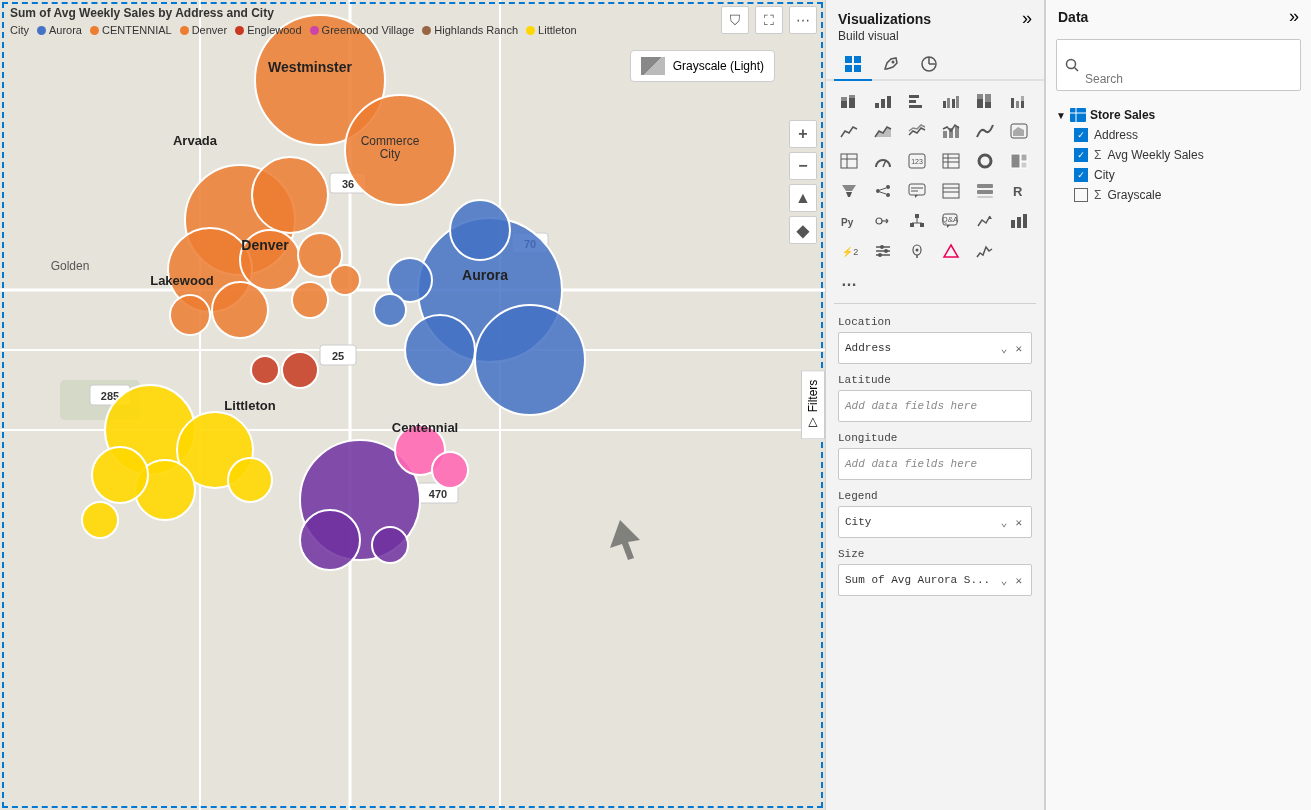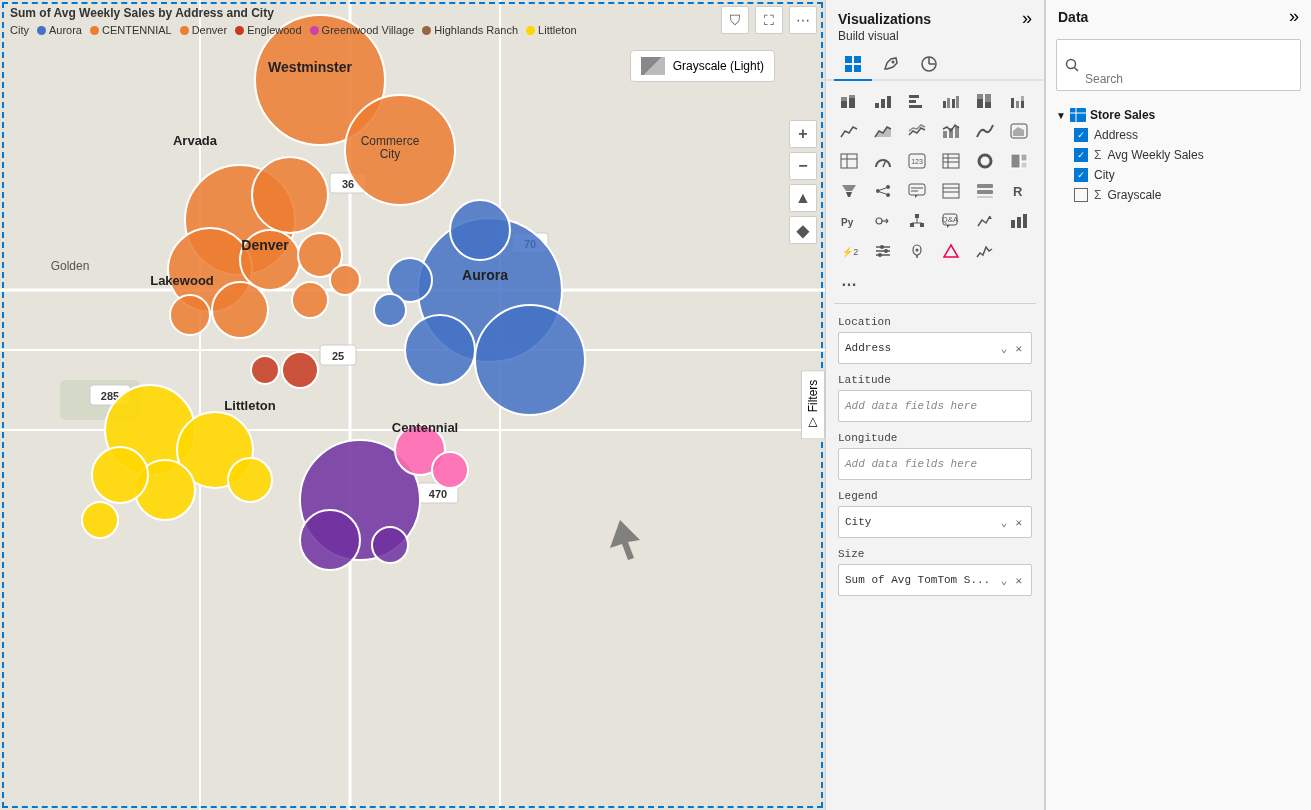--- a/index.html
+++ b/index.html
@@ -874,21 +874,21 @@
             <span class="chip-btn">⌄</span>
             <span class="chip-btn">✕</span>
           </div>
         </div>
       </div>
 
       <div class="field-well-section">
         <div class="field-well-label">Size</div>
         <div class="field-well-box">
           <div class="field-chip">
-            <span>Sum of Avg TomTom S...</span>
+            <span>Sum of Avg Aurora S...</span>
           </div>
           <div class="field-chip-actions">
             <span class="chip-btn">⌄</span>
             <span class="chip-btn">✕</span>
           </div>
         </div>
       </div>
     </div>
   </div>
 

